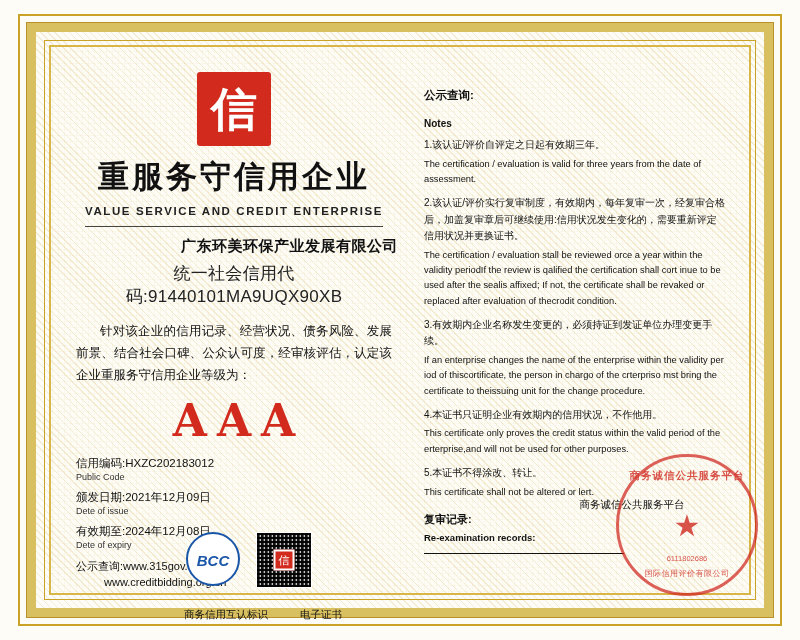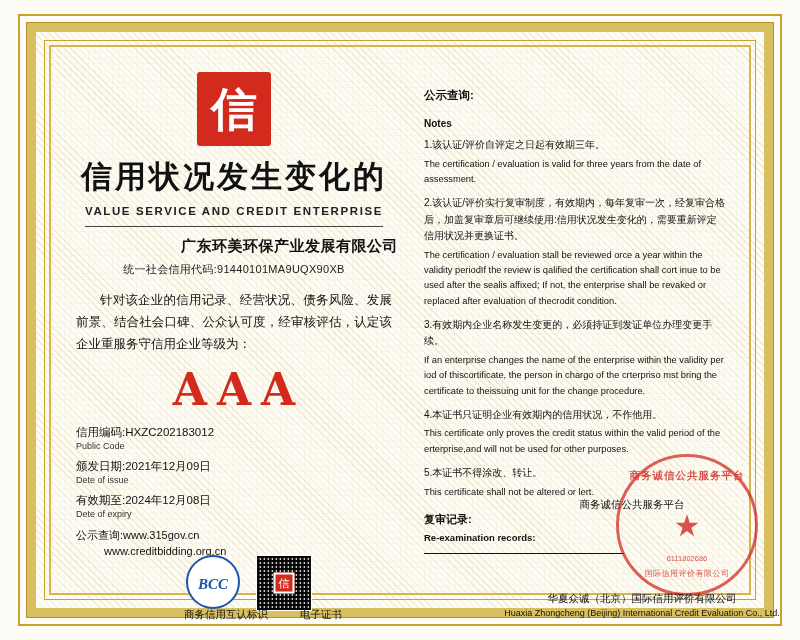--- a/index.html
+++ b/index.html
@@ -113,21 +113,21 @@
   .company {
     text-align: right;
     font-size: 15px;
     font-weight: bold;
     color: #111;
     margin-top: 10px;
     letter-spacing: 0.5px;
   }
   .credit-id {
     text-align: center;
-    font-size: 11px;
+    font-size: 17px;
     color: #222;
     margin-top: 6px;
     letter-spacing: 0.3px;
   }
   .body-text {
     margin: 13px 6px 0 6px;
     font-size: 12.5px;
     line-height: 1.75;
     color: #111;
     text-align: justify;
@@ -166,25 +166,24 @@
     color: #111;
     line-height: 1.5;
   }
   .footer-left .url2 {
     padding-left: 28px;
   }
   
   .badges {
     position: absolute;
     left: 186px;
-    bottom: 29px;
+    bottom: 52px;
     display: flex;
     align-items: flex-start;
     gap: 16px;
-    font-family: Liberation Serif, serif;
   }
   .bcc-badge {
     width: 54px;
     height: 54px;
     border-radius: 50%;
     border: 2px solid #1a56a8;
     color: #1a56a8;
     font-size: 15px;
     font-weight: bold;
     font-style: italic;
@@ -361,21 +360,21 @@
   <div class="border-outer"></div>
   <div class="border-guilloche"></div>
   <div class="border-inner"></div>
   <div class="border-inner2"></div>
   <div class="texture"></div>
 
   <div class="content">
 
     <div class="left">
       <div class="seal-logo">信</div>
-      <div class="main-title">信用状况发生变化的</div>
+      <div class="main-title">重服务守信用企业</div>
       <div class="sub-title">VALUE SERVICE AND CREDIT ENTERPRISE</div>
       <div class="rule"></div>
       <div class="company">广东环美环保产业发展有限公司</div>
       <div class="credit-id">统一社会信用代码:91440101MA9UQX90XB</div>
       <div class="body-text">针对该企业的信用记录、经营状况、债务风险、发展前景、结合社会口碑、公众认可度，经审核评估，认定该企业重服务守信用企业等级为：</div>
       <div class="grade">AAA</div>
 
       <div class="fields">
         <div class="field-row">
           <div class="field-cn">信用编码:HXZC202183012</div>
@@ -398,21 +397,21 @@
     </div>
 
     <div class="right">
       <div class="notes-title-cn">公示查询:</div>
       <div class="notes-title-en">Notes</div>
 
       <div class="note-cn">1.该认证/评价自评定之日起有效期三年。</div>
       <div class="note-en">The certification / evaluation is valid for three years from the date of assessment.</div>
 
       <div class="note-cn">2.该认证/评价实行复审制度，有效期内，每年复审一次，经复审合格后，加盖复审章后可继续使用:信用状况发生变化的，需要重新评定信用状况并更换证书。</div>
-      <div class="note-en">The certification / evaluation stall be reviewed orce a year within the validity periodIf the review is qalified the certification shall cort inue to be used after the sealis affixed; If not, the enterprise shall be revaked or replaced after evaluation of thecrodit condition.</div>
+      <div class="note-en">The certification / evaluation stall be reviewed orce a year within the validity periodIf the review is qalified the certification shall cort inue to be used after the sealis affixed; If not, the certificate shall be revaked or replaced after evaluation of thecrodit condition.</div>
 
       <div class="note-cn">3.有效期内企业名称发生变更的，必须持证到发证单位办理变更手续。</div>
       <div class="note-en">If an enterprise changes the name of the enterprise within the validity per iod of thiscortificate, the person in chargo of the crterpriso mst bring the certificate to theissuing unit for the change procedure.</div>
 
       <div class="note-cn">4.本证书只证明企业有效期内的信用状况，不作他用。</div>
       <div class="note-en">This certificate only proves the credit status within the valid period of the erterprise,and will not be used for other purposes.</div>
 
       <div class="note-cn">5.本证书不得涂改、转让。</div>
       <div class="note-en">This certificate shall not be altered or lert.</div>
 
@@ -430,17 +429,13 @@
   <div class="badge-caption cap1">商务信用互认标识</div>
   <div class="badge-caption cap2">电子证书</div>
 
   <div class="seal-overlap-cn">商务诚信公共服务平台</div>
   <div class="red-seal">
     <div class="arc-top">商务诚信公共服务平台</div>
     <div class="star">★</div>
     <div class="code">6111802686</div>
     <div class="arc-bottom">国际信用评价有限公司</div>
   </div>
-  <div class="seal-texts">
-    <div class="seal-line-cn">华夏众诚（北京）国际信用评价有限公司</div>
-    <div class="seal-line-en">Huaxia Zhongcheng (Beijing) International Credit Evaluation Co., Ltd.</div>
-  </div>
 </div>
 
 </body></html>

